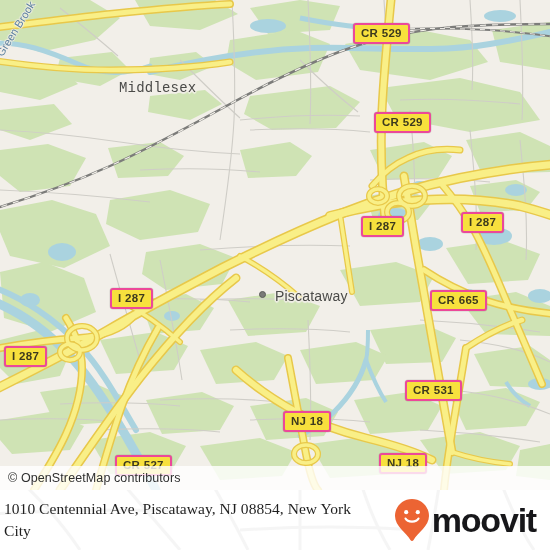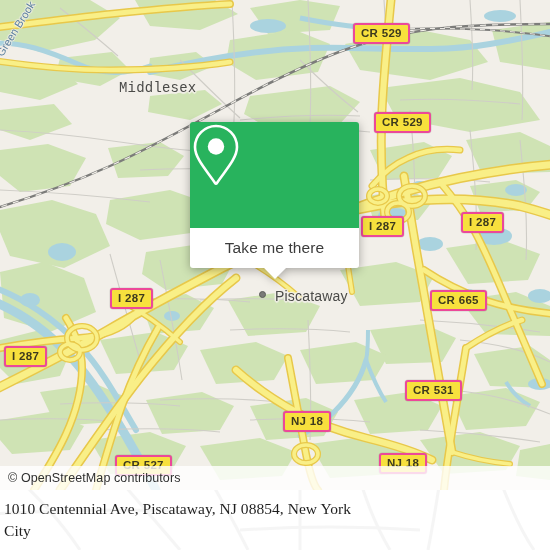--- a/index.html
+++ b/index.html
@@ -355,32 +355,20 @@
     <div class="shield" style="left:361px; top:216px;">I 287</div>
     <div class="shield" style="left:461px; top:212px;">I 287</div>
     <div class="shield" style="left:110px; top:288px;">I 287</div>
     <div class="shield" style="left:4px;   top:346px;">I 287</div>
     <div class="shield" style="left:430px; top:290px;">CR 665</div>
     <div class="shield" style="left:405px; top:380px;">CR 531</div>
     <div class="shield" style="left:283px; top:411px;">NJ 18</div>
     <div class="shield" style="left:379px; top:453px;">NJ 18</div>
     <div class="shield" style="left:115px; top:455px;">CR 527</div>
 
-    <div id="popup">
-      <div id="popup-top">
-        <svg width="52" height="66" viewBox="0 0 52 66">
-          <path d="M26,4 C14.4,4 5,13.4 5,25 C5,37 18,50 25.2,61.2 C25.6,61.8 26.4,61.8 26.8,61.2 C34,50 47,37 47,25 C47,13.4 37.6,4 26,4 Z" fill="none" stroke="#ffffff" stroke-width="2.6"></path>
-          <circle cx="26" cy="24.5" r="8.2" fill="#ffffff"></circle>
-        </svg>
-      </div>
-      <div id="popup-bottom">
-        <span id="popup-label">Take me there</span>
-      </div>
-      <div id="popup-tail"></div>
-    </div>
 
     <div id="attribution">
       <span id="attribution-text">© OpenStreetMap contributors</span>
     </div>
   </div>
 
   <div id="footer">
 
     <svg id="footer-watermark" viewBox="0 0 550 60">
       <rect x="0" y="0" width="550" height="60" fill="#ffffff"></rect>
@@ -395,15 +383,24 @@
         <path d="M-10,24 C60,20 130,18 200,22"></path>
         <path d="M240,40 C300,36 360,36 420,40"></path>
       </g>
     </svg>
 
     <div id="address">
       <span>1010 Centennial Ave, Piscataway, NJ 08854, New</span>
       <span>York City</span>
     </div>
 
+    <div id="logo">
+      <svg width="36" height="44" viewBox="0 0 36 44">
+        <path d="M18,1 C8.6,1 1,8.6 1,18 C1,28 12,34.5 16.6,42.2 C17.2,43.2 18.8,43.2 19.4,42.2 C24,34.5 35,28 35,18 C35,8.6 27.4,1 18,1 Z" fill="#ec6433"></path>
+        <circle cx="12.2" cy="14.2" r="2.1" fill="#ffffff"></circle>
+        <circle cx="23.8" cy="14.2" r="2.1" fill="#ffffff"></circle>
+        <path d="M11.5,20.5 C13.5,24.6 22.5,24.6 24.5,20.5" stroke="#ffffff" stroke-width="2.1" fill="none" stroke-linecap="round"></path>
+      </svg>
+      <span id="logo-text">moovit</span>
+    </div>
   </div>
 
 </div>
 
 </body></html>

